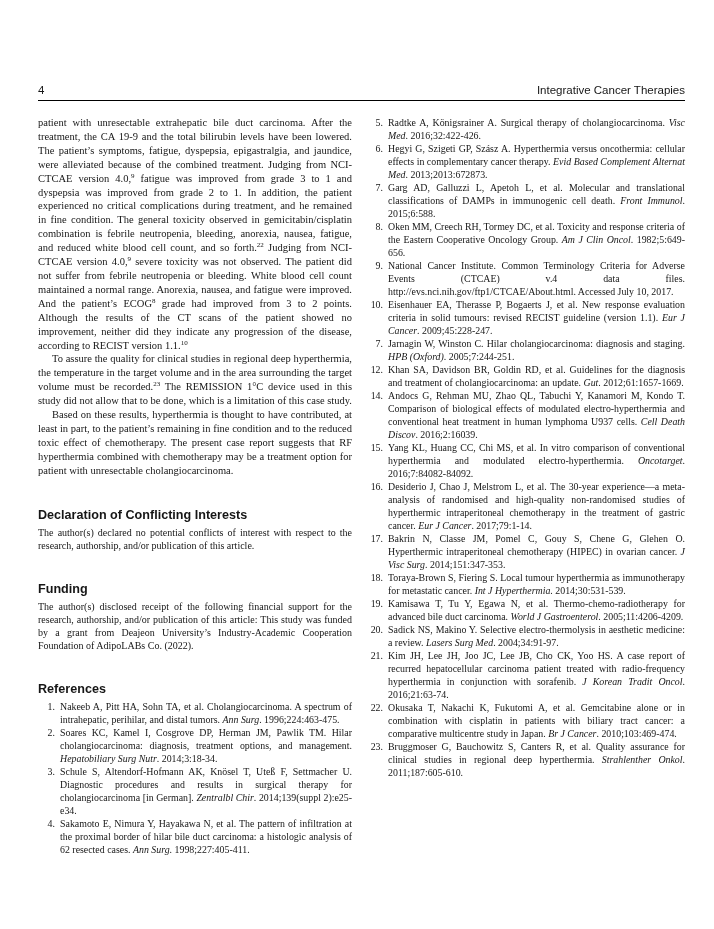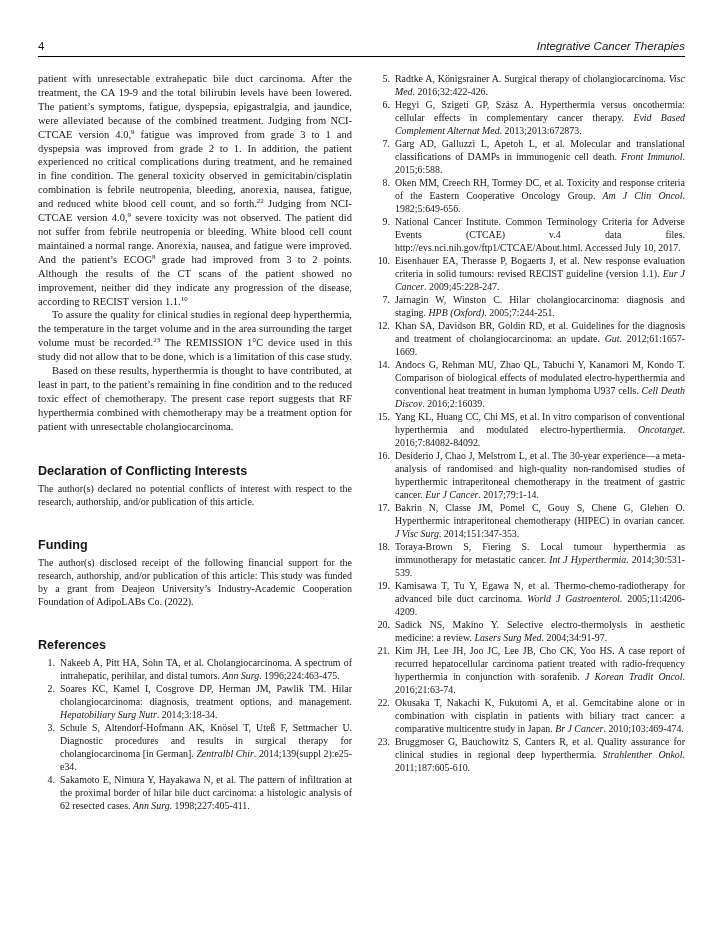--- a/index.html
+++ b/index.html
@@ -8,23 +8,23 @@
     padding:40px 29px 0 38px;
     background:#ffffff;color:#161616;
     font-family:"Liberation Serif",serif;
     position:relative;overflow:hidden;
   }
   .page-header{
     display:flex;justify-content:space-between;align-items:flex-end;
     font-family:"Liberation Sans",sans-serif;
     font-size:11.5px;padding-bottom:4px;
   }
-  .journal-title{font-style:italic;}
+  .journal-title{margin-top:44px;}
   .header-rule{border:none;border-top:1.6px solid #000;margin:0 0 15px 0;}
-  .columns{display:flex;gap:21px;justify-content:space-between;}
+  .columns{display:flex;gap:14px;justify-content:space-between;}
   .col{width:314px;}
   .col-right{flex:1;}
   p.body-para{
     margin:0;font-size:10.5px;line-height:13.9px;
     text-align:justify;hyphens:auto;-webkit-hyphens:auto;
   }
   p.body-para.indent{text-indent:14px;}
   .section-heading{
     font-family:"Liberation Sans",sans-serif;font-weight:bold;
     font-size:12.6px;margin:30px 0 4px 0;letter-spacing:0;

